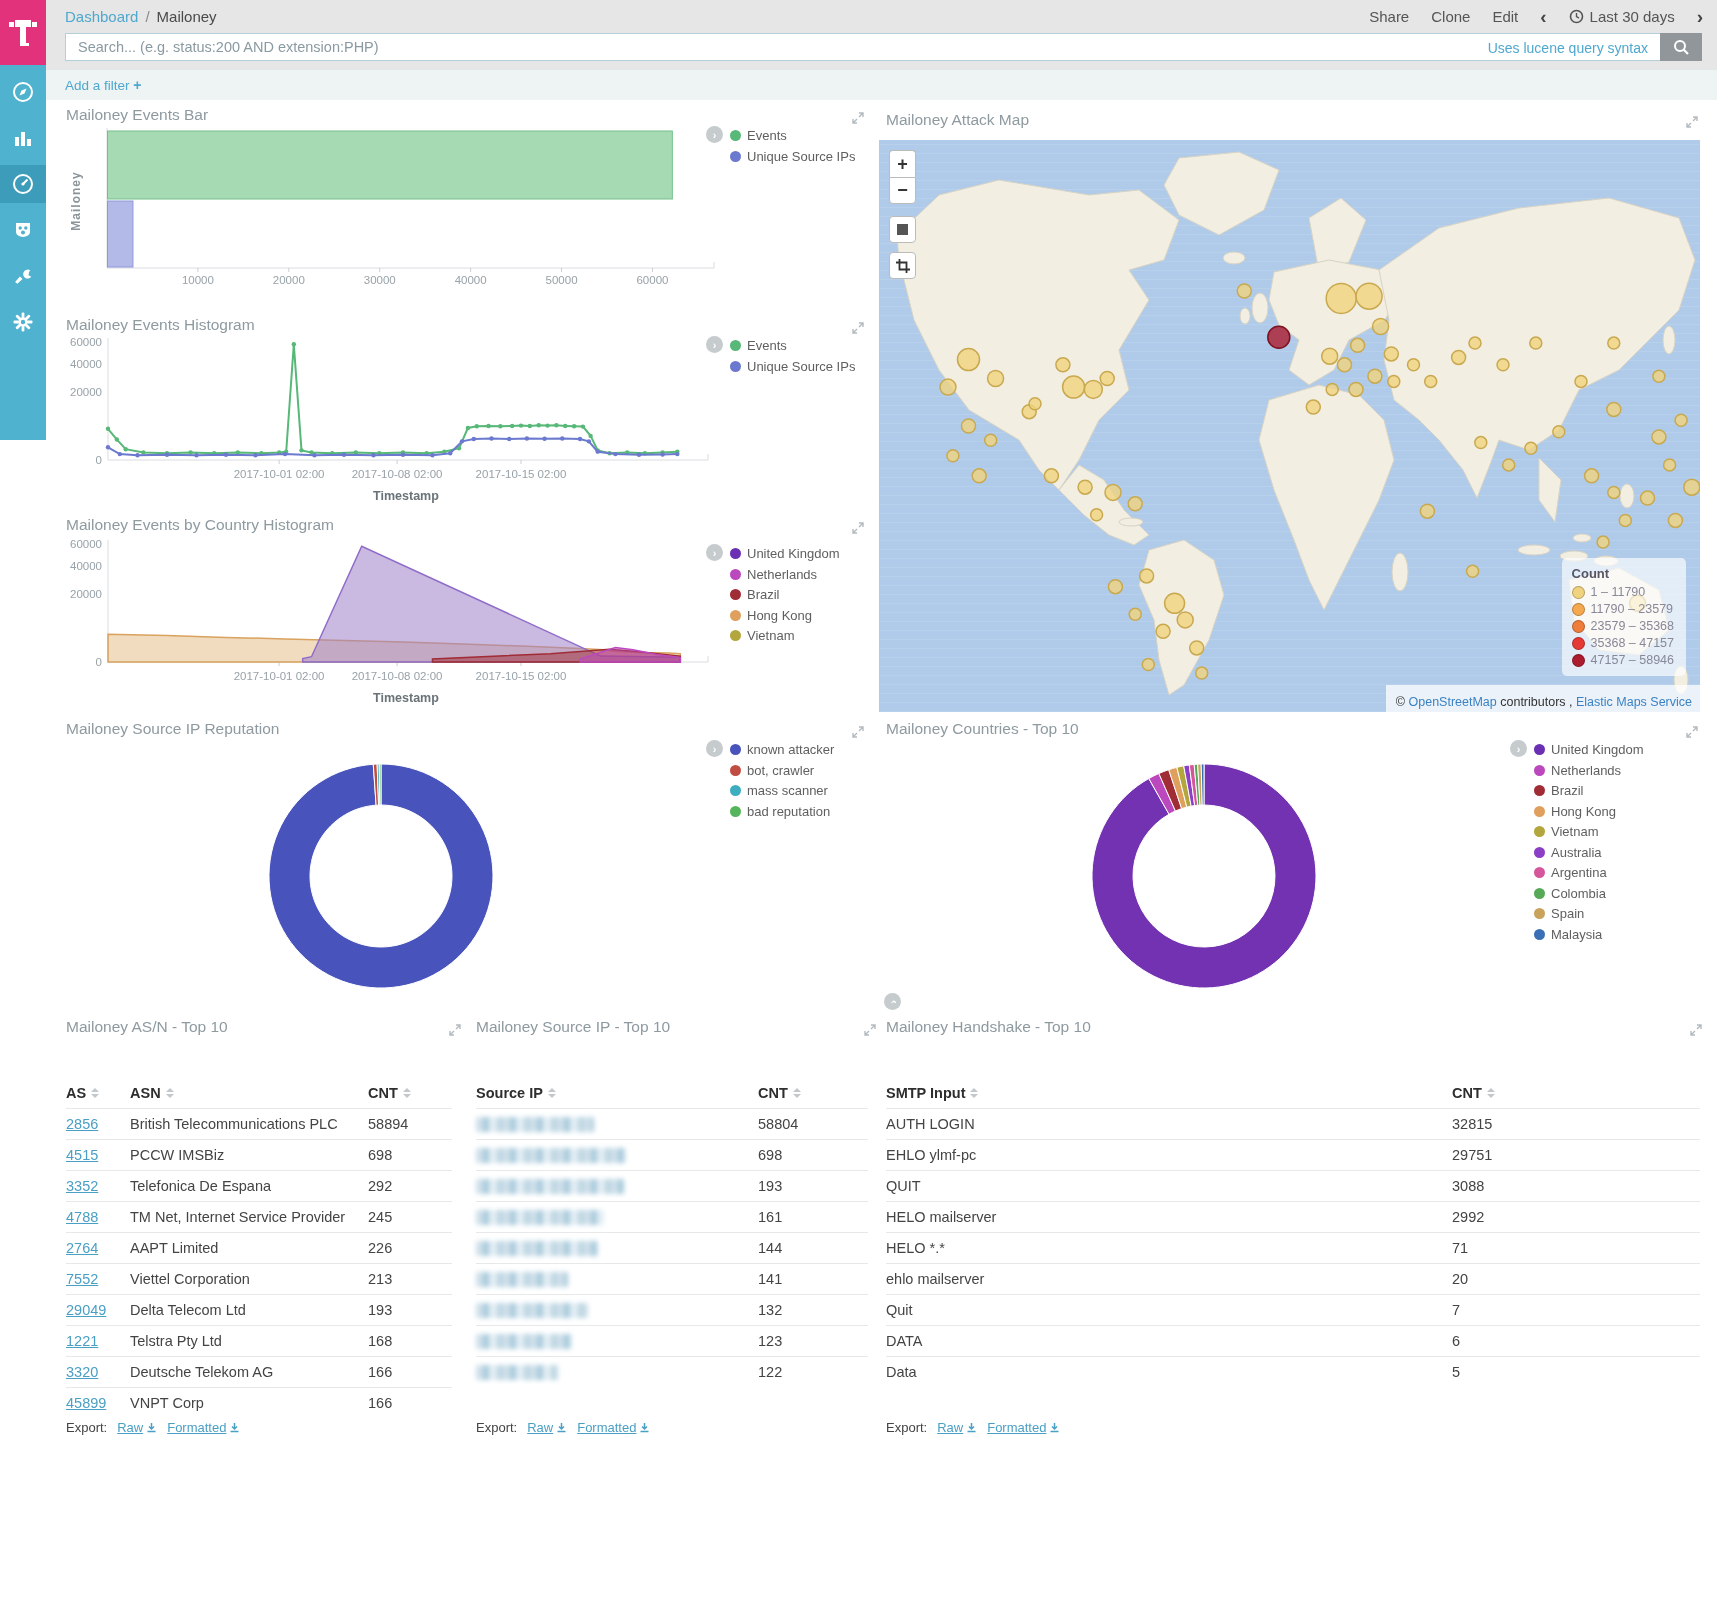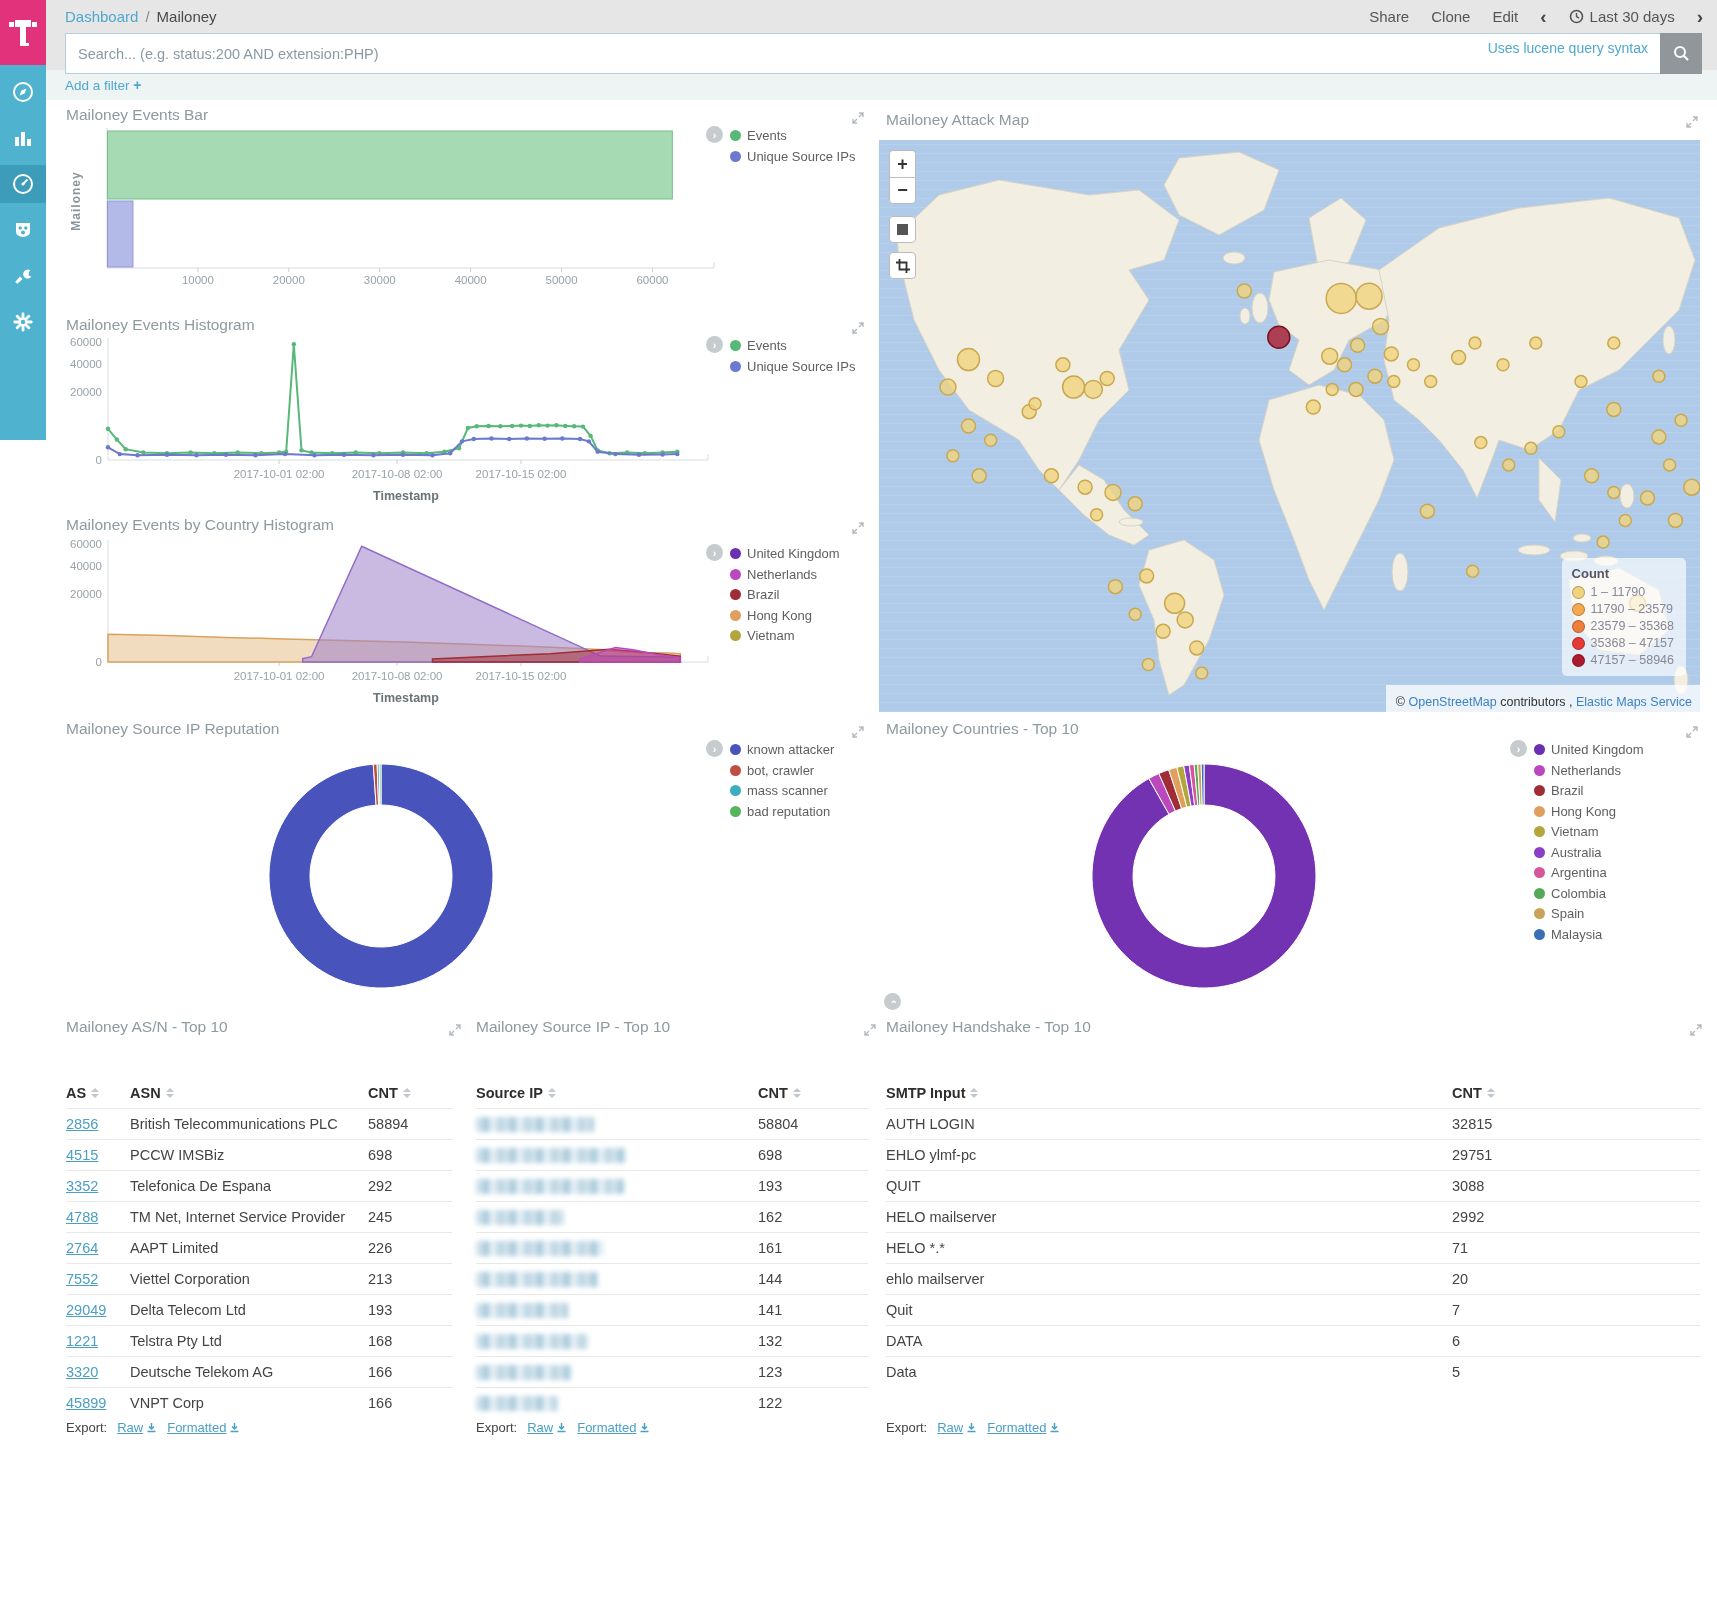--- a/index.html
+++ b/index.html
@@ -11,21 +11,21 @@
   .chrome { position:absolute; left:46px; top:0; right:0; height:70px; background:#e6e6e6; }
   .filterbar { position:absolute; left:46px; top:70px; right:0; height:30px; background:#eef3f3; }
   .breadcrumb { position:absolute; left:65px; top:8px; font-size:15px; color:#4a4a4a; }
   .breadcrumb a { color:#4fa8ce; text-decoration:none; cursor:pointer; }
   .breadcrumb .sep { color:#8a8a8a; margin:0 7px; }
   .hdr-actions { position:absolute; right:14px; top:7px; display:flex; align-items:center; gap:22px;
                  font-size:15px; color:#555; }
   .hdr-actions .lnk { cursor:pointer; }
   .hdr-actions .nav { font-size:19px; font-weight:bold; color:#444; cursor:pointer; line-height:1; }
   .timepick { display:flex; align-items:center; gap:6px; cursor:pointer; }
-  .searchwrap { position:absolute; left:65px; top:33px; right:15px; height:41px; display:flex; }
+  .searchwrap { position:absolute; left:65px; top:33px; right:15px; height:28px; display:flex; }
   .searchbox { flex:1; position:relative; background:#fff; border:1px solid #b4cfda; border-right:none; display:flex; align-items:center; }
   .searchbox input { width:100%; border:none; outline:none; font-size:14.5px; color:#555; padding:0 200px 0 12px;
                      font-family:"Liberation Sans", sans-serif; background:transparent; }
   .searchbox input::placeholder { color:#8a9aa2; }
   .lucene { position:absolute; right:12px; top:6px; font-size:14px; color:#4fa8ce; cursor:pointer; }
   .searchbtn { width:42px; background:#90969a; border:none; display:flex; align-items:center; justify-content:center; cursor:pointer; }
   .addfilter { position:absolute; left:65px; top:77px; font-size:13.5px; color:#4fa8ce; cursor:pointer; }
   .addfilter b { font-weight:bold; font-size:14px; }
 
   
@@ -742,26 +742,20 @@
         <div class="cell">698</div>
       </div>
       <div class="trow" style="grid-template-columns: 1fr 110px;">
         <div class="cell">
           <div class="blurip" style="width: 148px;"></div>
         </div>
         <div class="cell">193</div>
       </div>
       <div class="trow" style="grid-template-columns: 1fr 110px;">
         <div class="cell">
-          <div class="blurip" style="width: 88px;"></div>
-        </div>
-        <div class="cell">162</div>
-      </div>
-      <div class="trow" style="grid-template-columns: 1fr 110px;">
-        <div class="cell">
           <div class="blurip" style="width: 128px;"></div>
         </div>
         <div class="cell">161</div>
       </div>
       <div class="trow" style="grid-template-columns: 1fr 110px;">
         <div class="cell">
           <div class="blurip" style="width: 122px;"></div>
         </div>
         <div class="cell">144</div>
       </div>

